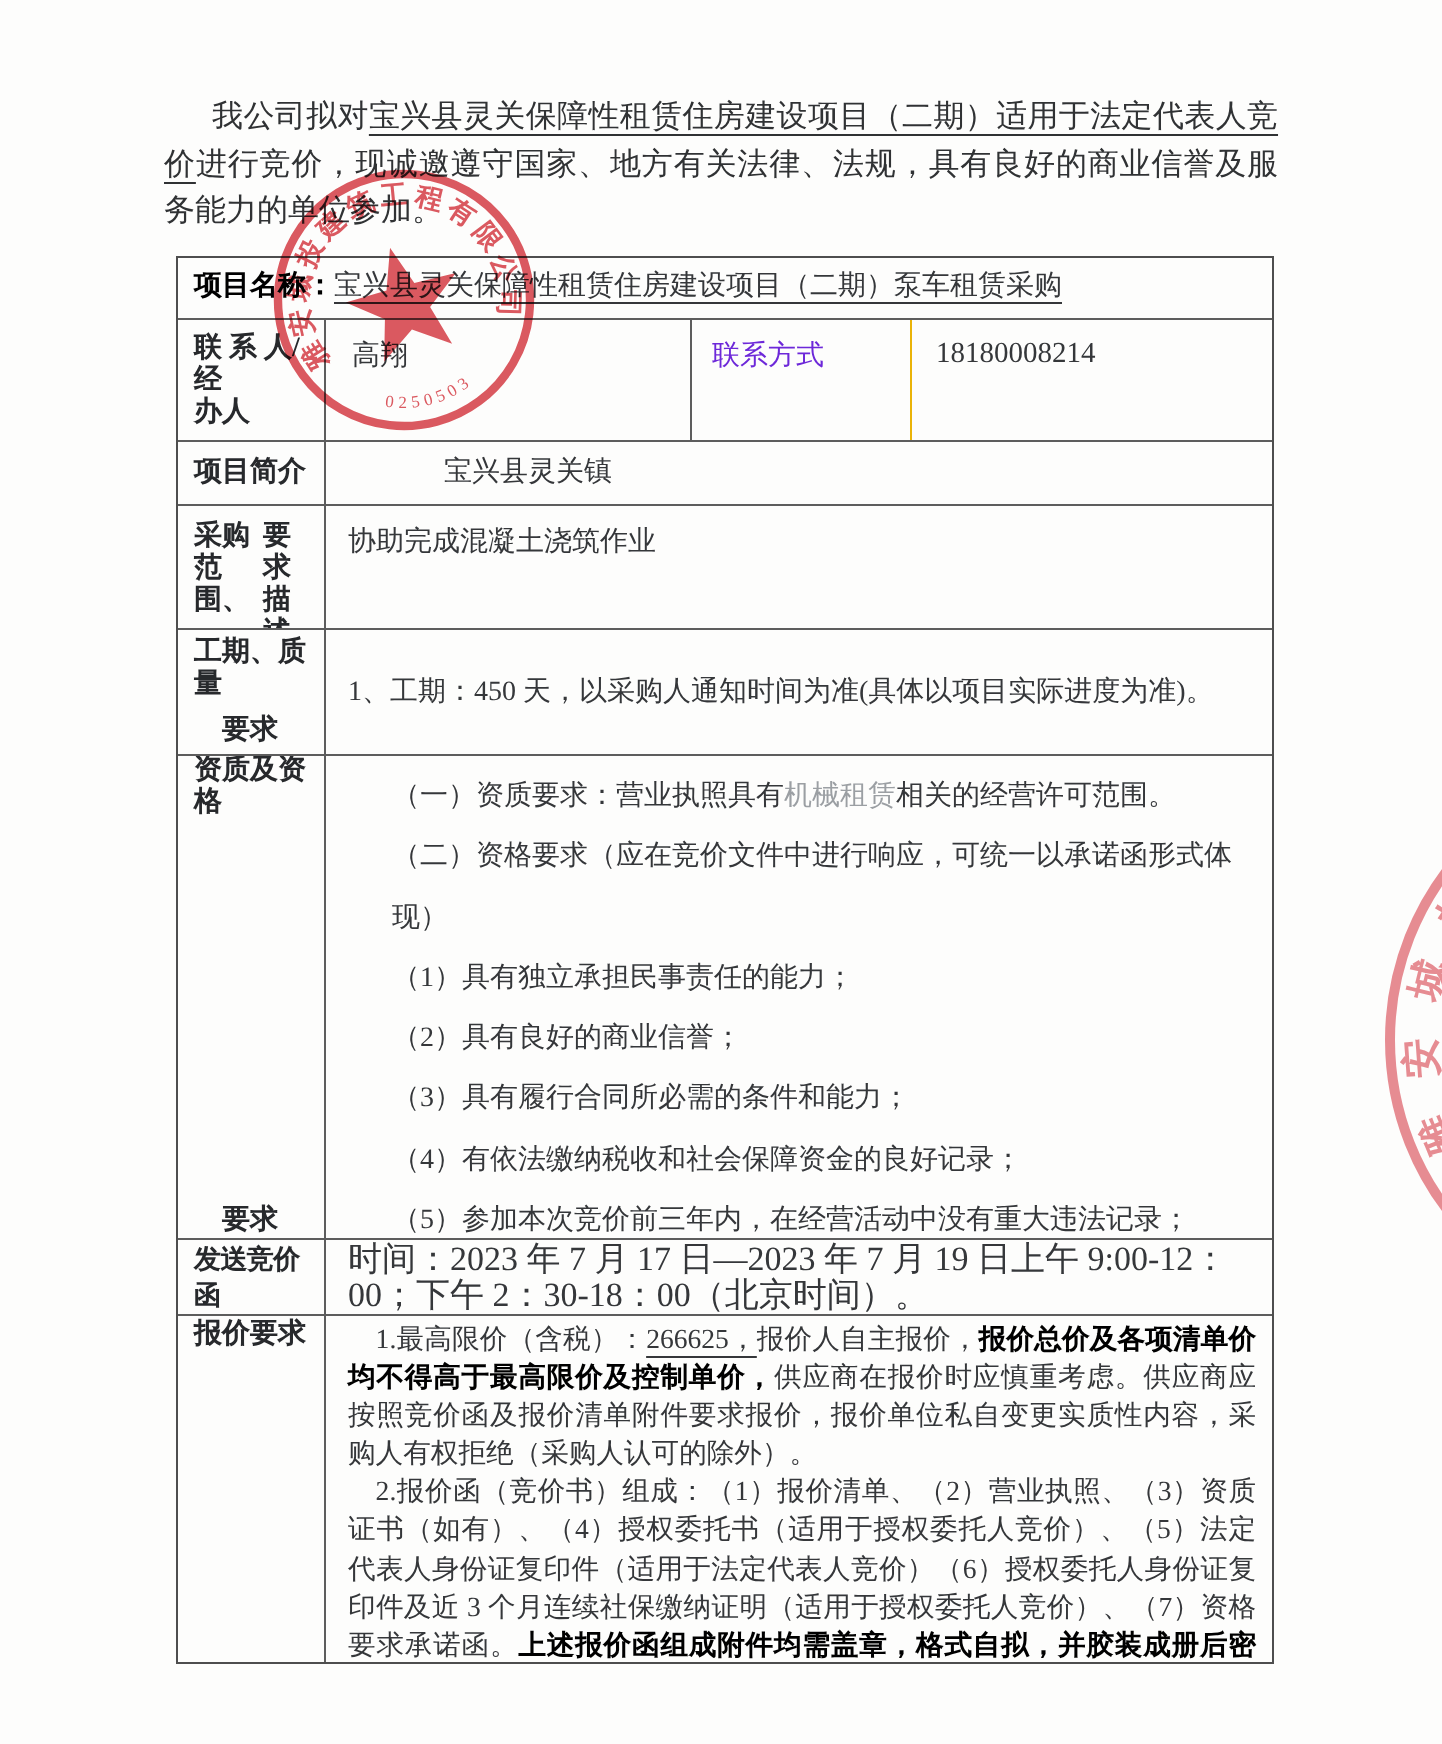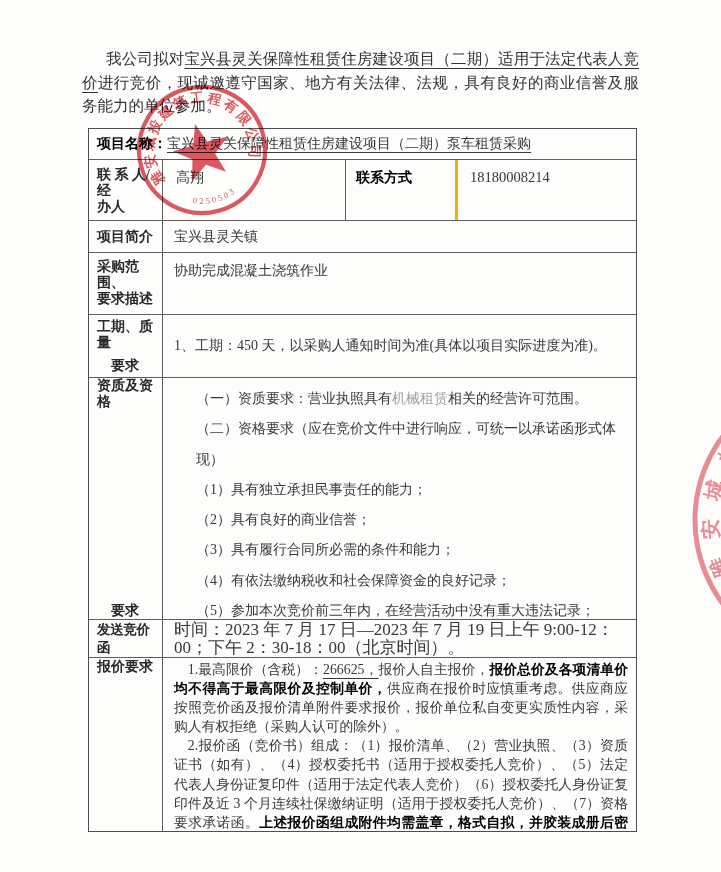--- a/index.html
+++ b/index.html
@@ -34,25 +34,25 @@
     font-weight:700;color:#27292c;padding:0 3px 0 8px;
   }
   .val{flex:1 1 auto;box-sizing:border-box;padding:0 8px 0 11px;}
   .cell-full{flex:1 1 auto;box-sizing:border-box;padding:0 8px 0 8px;}
   
   .r1{height:30px;line-height:29px;}
   .r2{height:32px;line-height:31px;}
   .r3{height:61px;}
   .r3 .lbl{display:flex;flex-direction:column;padding-top:7px;padding-bottom:7px;line-height:16px;}
   .r3 .c-name{flex:0 0 163px;border-right:1px solid #5d5d5d;padding:9px 6px 0 13px;}
-  .r3 .c-method{flex:0 0 95px;border-right:3px solid #eab308;padding:9px 4px 0 10px;font-weight:700;color:#000000;}
+  .r3 .c-method{flex:0 0 95px;border-right:1px solid #eab308;padding:9px 4px 0 10px;font-weight:400;color:#6d28d9;}
   .r3 .c-phone{flex:1 1 auto;padding:9px 4px 0 12px;font-size:14.5px;}
-  .r4{height:32px;line-height:31px;}
+  .r4{height:32px;line-height:31px;gap:48px;}
   .r5{height:62px;}
-  .r5 .lbl{display:flex;flex-direction:column;justify-content:center;padding-top:8px;padding-bottom:10px;line-height:16px;}
+  .r5 .lbl{display:flex;justify-content:center;padding-top:8px;padding-bottom:10px;line-height:16px;}
   .r5 .val{padding-top:9px;}
   .r6{height:63px;}
   .r6 .lbl{display:flex;flex-direction:column;justify-content:center;gap:7px;line-height:16px;}
   .r6 .lbl .l2{text-align:center;padding-right:6px;}
   .r6 .val{display:flex;align-items:center;}
   .r7{height:242px;}
   .r7 .lbl{display:flex;flex-direction:column;justify-content:space-between;gap:19px;line-height:16px;}
   .r7 .lbl .l2{text-align:center;padding-right:6px;}
   .r7 .val{padding-top:6px;padding-left:33px;line-height:30.3px;}
   .r8{height:38px;}

